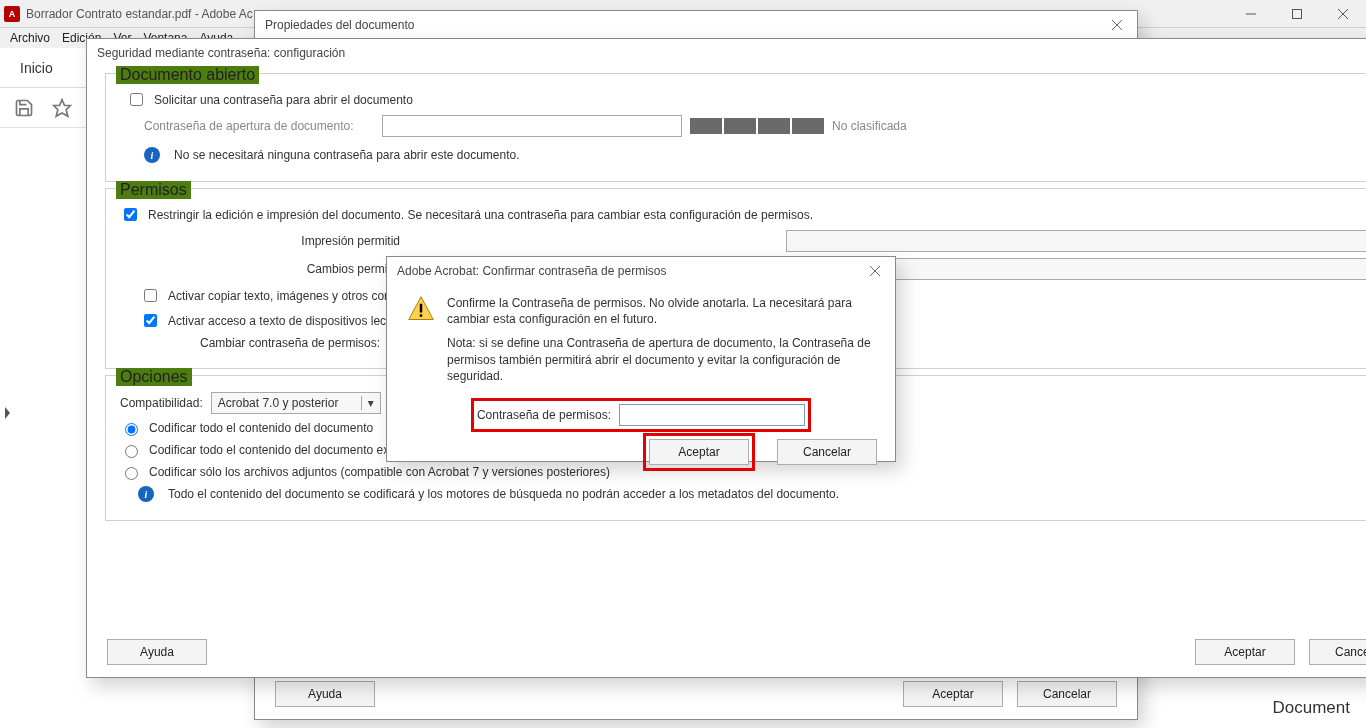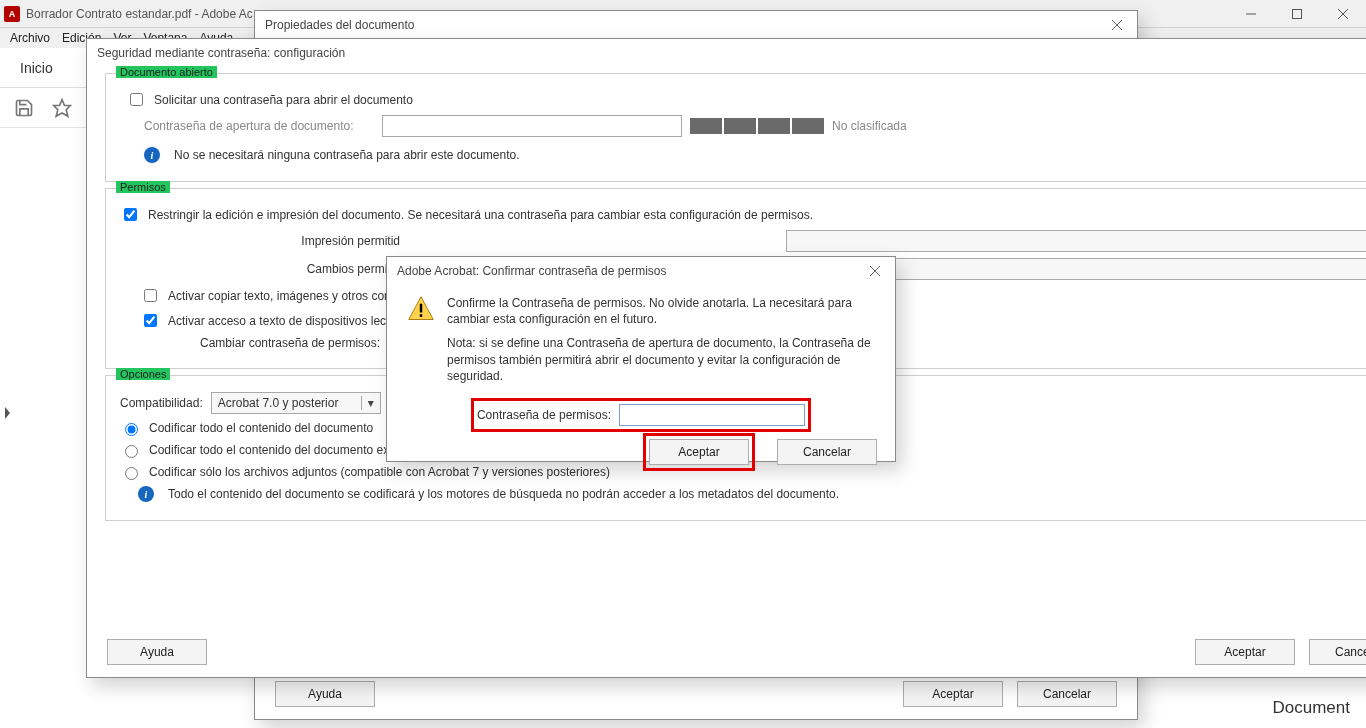--- a/index.html
+++ b/index.html
@@ -40,21 +40,21 @@
   .dlg .xbtn { width: 28px; height: 22px; display: flex; align-items: center; justify-content: center; color: #666; }
 
   
   .dlg-props { left: 254px; top: 10px; width: 884px; height: 710px; }
   .btnrow-bottom { position: absolute; left: 0; right: 0; bottom: 12px; display: flex; padding: 0 20px; gap: 14px; }
   .stdbtn { min-width: 100px; height: 26px; background: #f4f4f4; border: 1px solid #adadad; font-size: 12px; color: #222; display: flex; align-items: center; justify-content: center; cursor: pointer; }
 
   
   .dlg-sec { left: 86px; top: 38px; width: 1344px; height: 640px; }
   .fieldset { margin: 6px 18px 2px 18px; border: 1px solid #cfcfcf; padding: 10px 14px 12px 14px; position: relative; }
-  .fieldset > .legend { position: absolute; top: -8px; left: 10px; background: #22c55e; padding: 0 4px; font-size: 11px; color: #222; text-align: center; }
+  .fieldset > .legend { position: absolute; top: -8px; left: 10px; background: #4d7c0f; padding: 0 4px; font-size: 16px; color: #222; text-align: center; }
   .row { display: flex; align-items: center; gap: 8px; margin: 6px 0; font-size: 12px; }
   .lbl-right { text-align: right; }
   .pwfield { height: 22px; border: 1px solid #a9a9a9; background: #fff; }
   .pwbars { display: flex; gap: 2px; }
   .pwbars > div { width: 32px; height: 16px; background: #6a6a6a; }
   .grey { color: #888; }
   .infoicon { width: 16px; height: 16px; border-radius: 50%; background: #1666c0; color: #fff; display: inline-flex; align-items: center; justify-content: center; font-size: 10px; font-style: italic; font-family: Georgia, serif; font-weight: bold; margin-right: 6px; }
   .chk { width: 13px; height: 13px; }
   .radio { width: 13px; height: 13px; }
   .select { height: 22px; border: 1px solid #a9a9a9; background: #f7f7f7; padding: 0 6px; display: flex; align-items: center; justify-content: space-between; gap: 8px; }

